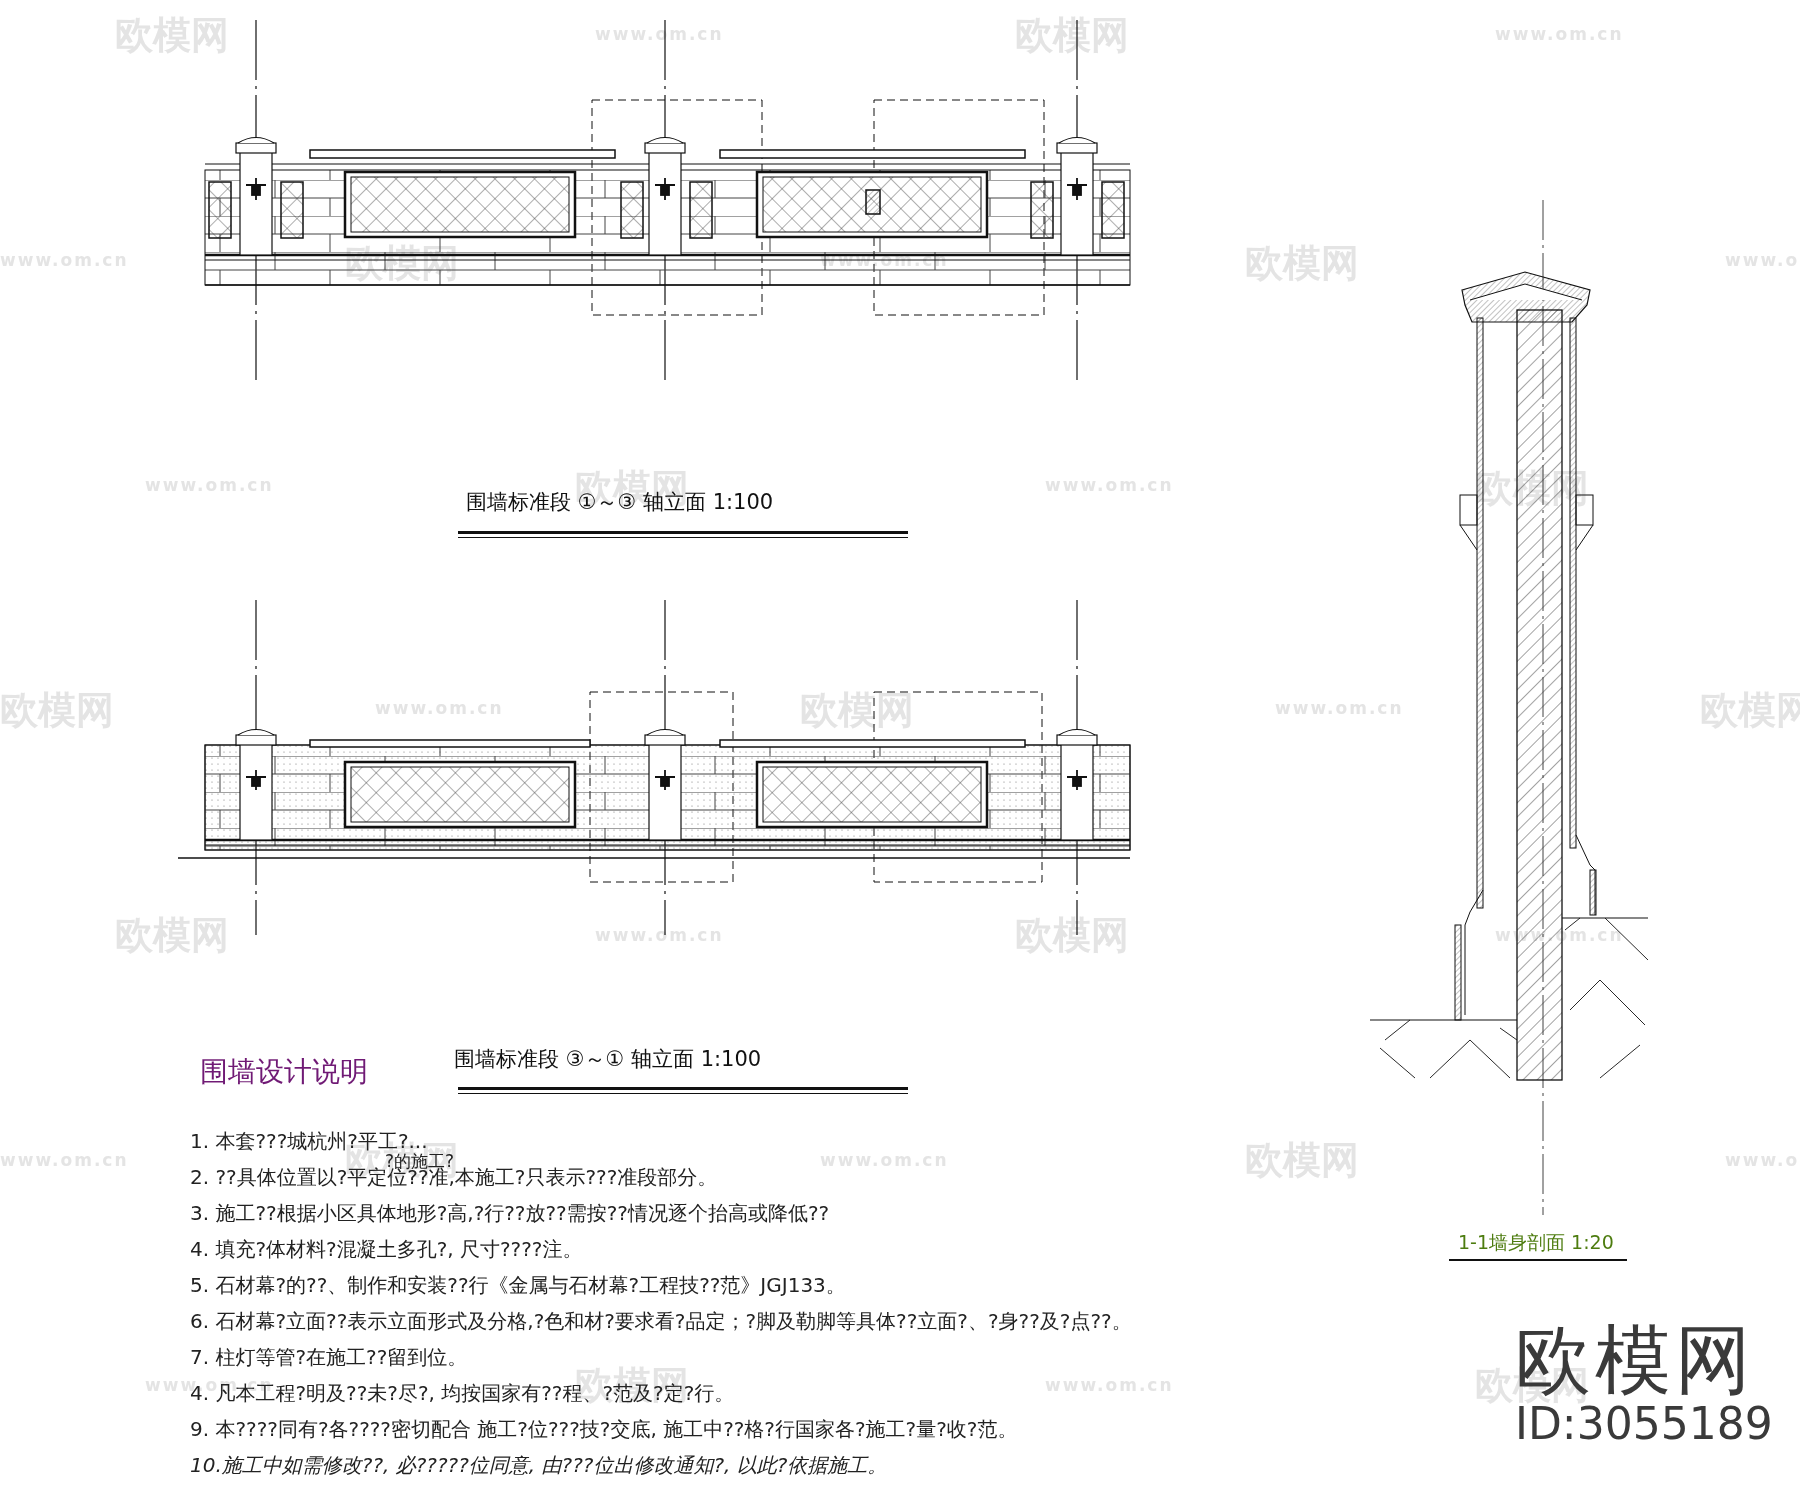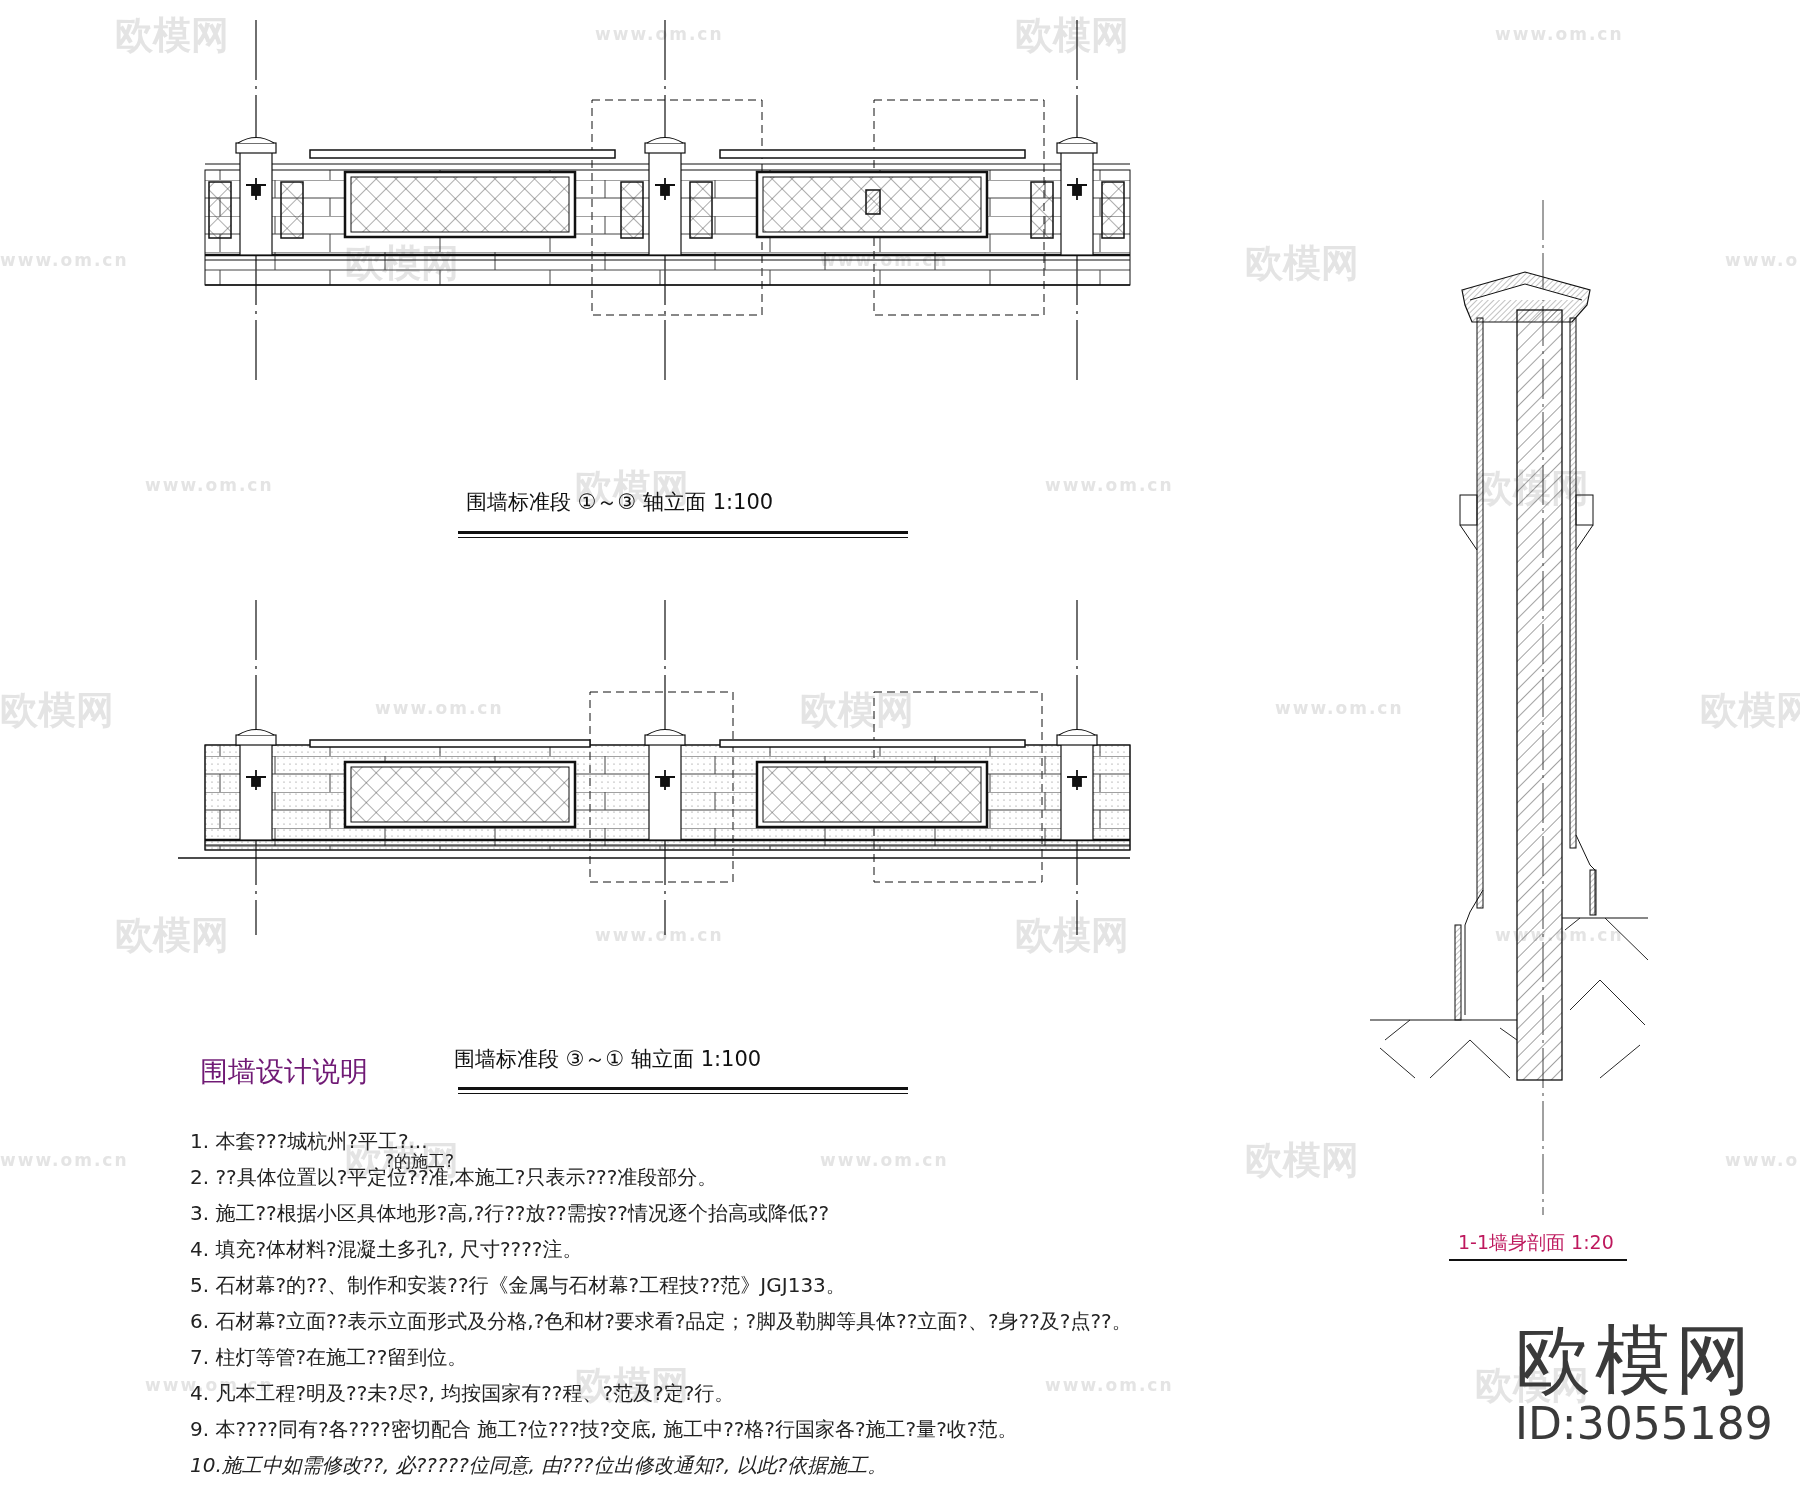--- a/index.html
+++ b/index.html
@@ -3,21 +3,21 @@
 <meta charset="utf-8">
 <style>
   html, body { margin:0; padding:0; background:#ffffff; }
   body { width:1800px; height:1500px; position:relative; overflow:hidden; font-family:"DejaVu Sans", sans-serif; color:#111; }
   svg.drawing { position:absolute; left:0; top:0; }
   .title { position:absolute; font-family:"DejaVu Sans", sans-serif; font-size:21px; color:#111; white-space:nowrap; letter-spacing:0px; }
   .title-underline { position:absolute; height:3px; background:#111; }
   .title-underline2 { position:absolute; height:1px; background:#111; }
   .notes-heading { position:absolute; font-size:28px; color:#701a75; }
   .note-line { position:absolute; font-size:20px; color:#222; white-space:nowrap; font-family:"DejaVu Sans", sans-serif; }
-  .section-label { position:absolute; font-size:19px; color:#be185d; white-space:nowrap; }
+  .section-label { position:absolute; font-size:19px; color:#4d7c0f; white-space:nowrap; }
   .brand { position:absolute; color:#3a3a3a; font-family:"DejaVu Sans", sans-serif; }
   .brand-name { font-size:76px; letter-spacing:4px; font-weight:500; }
   .brand-id { font-size:44px; }
   .wm { position:absolute; color:#e4e4e4; white-space:nowrap; font-weight:bold; pointer-events:none; }
   .wm-logo { font-size:38px; }
   .wm-url { font-size:17px; letter-spacing:2px; }
 </style>
 </head>
 <body>
 

